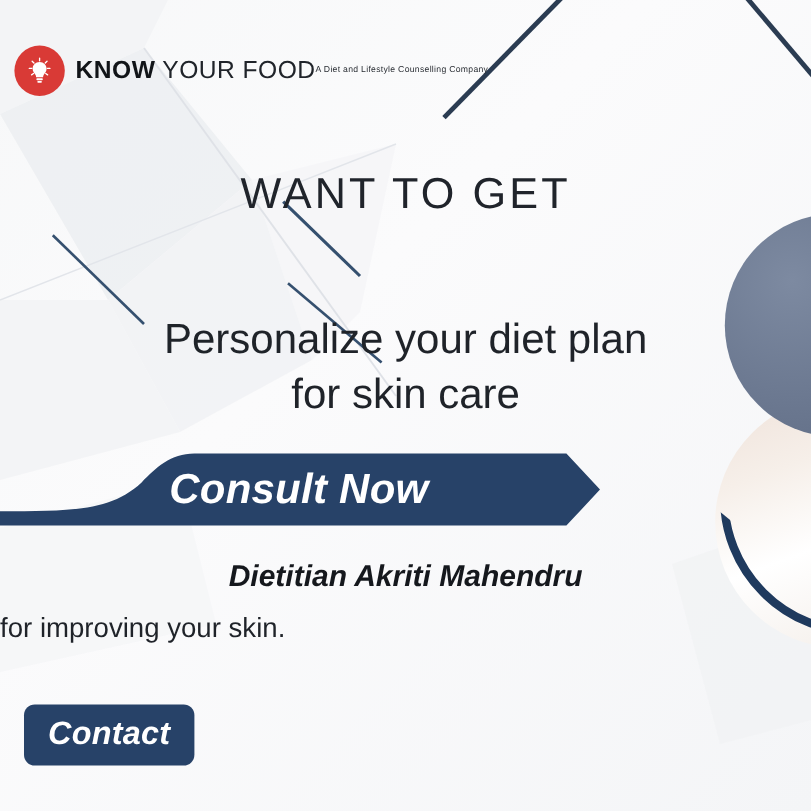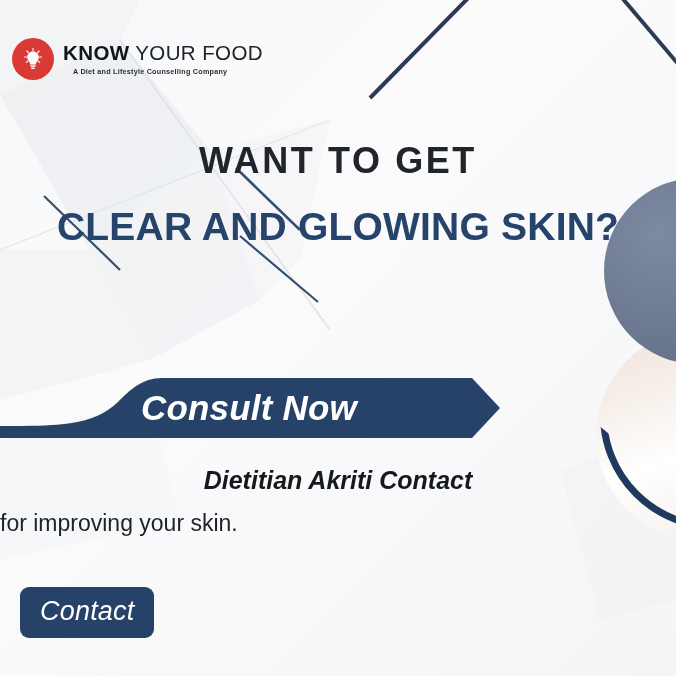--- a/index.html
+++ b/index.html
@@ -43,37 +43,36 @@
   .logo-mark {
     width: 42px;
     height: 42px;
     border-radius: 50%;
     background: #d93a36;
     display: flex;
     align-items: center;
     justify-content: center;
     flex: none;
   }
-  .logo-text { display: flex; flex-direction: column; line-height: 1; }
+  .logo-text { display: flex; flex-direction: row; line-height: 1; }
   .logo-title {
     font-size: 20.5px;
     letter-spacing: 0.4px;
     white-space: nowrap;
     color: #111418;
   }
   .logo-title .know { font-weight: bold; }
   .logo-title .rest { font-weight: normal; color: #20242a; }
   .logo-tagline {
     font-size: 7.2px;
-    font-weight: bold;
+    font-weight: normal;
     letter-spacing: 0.25px;
     color: #2a2e34;
     margin-top: 5px;
     white-space: nowrap;
-    margin-left: 10px;
   }
 
   
   .photo-circle {
     position: absolute;
     left: 604px;
     top: 178px;
     width: 186px;
     height: 186px;
     border-radius: 50%;
@@ -105,21 +104,21 @@
   }
 
   
   .headline-1 {
     position: absolute;
     left: 0;
     right: 0;
     top: 140px;
     text-align: center;
     font-size: 36px;
-    font-weight: 700;
+    font-weight: 400;
     letter-spacing: 2.6px;
     color: #20242b;
     white-space: nowrap;
   }
   .headline-2 {
     position: absolute;
     left: 0;
     right: 0;
     top: 205px;
     text-align: center;
@@ -195,21 +194,21 @@
 
   
   .contact-pill {
     position: absolute;
     left: 20px;
     top: 587px;
     background: #274268;
     border-radius: 9px;
     padding: 9px 20px 11px 20px;
     font-size: 27px;
-    font-weight: normal;
+    font-weight: bold;
     font-style: italic;
     color: #ffffff;
     letter-spacing: 0.2px;
   }
   .contact-url {
     position: absolute;
     left: 178px;
     top: 596px;
     font-size: 21px;
     font-weight: bold;
@@ -272,29 +271,32 @@
     </div>
     <div class="logo-text">
       <div class="logo-title">
         <span class="know">KNOW</span><span class="rest"> YOUR FOOD</span>
       </div>
       <div class="logo-tagline">A Diet and Lifestyle Counselling Company</div>
     </div>
   </div>
 
   <div class="headline-1">WANT TO GET</div>
-  <div class="headline-2">CLEAR AND GLOWING SKIN?</div>
-
+
+  <div class="subhead">
+    <div>Personalize your diet plan</div>
+    <div>for skin care</div>
+  </div>
 
   <div class="banner-wrap">
     <svg class="banner-svg" width="510" height="64" viewBox="0 0 510 64">
       <path d="M0,64 L0,50 C60,50 92,50 118,26 C130,14 142,2 162,2
                L472,2 L500,32 L472,62 L0,62 Z" fill="#274268"></path>
     </svg>
     <div class="banner-label">Consult Now</div>
   </div>
 
-  <div class="dietitian">Dietitian Akriti Contact</div>
+  <div class="dietitian">Dietitian Akriti Mahendru</div>
   <div class="improving">for improving your skin.</div>
 
   <div class="contact-pill">Contact</div>
 
 </div>
 
 </body></html>

